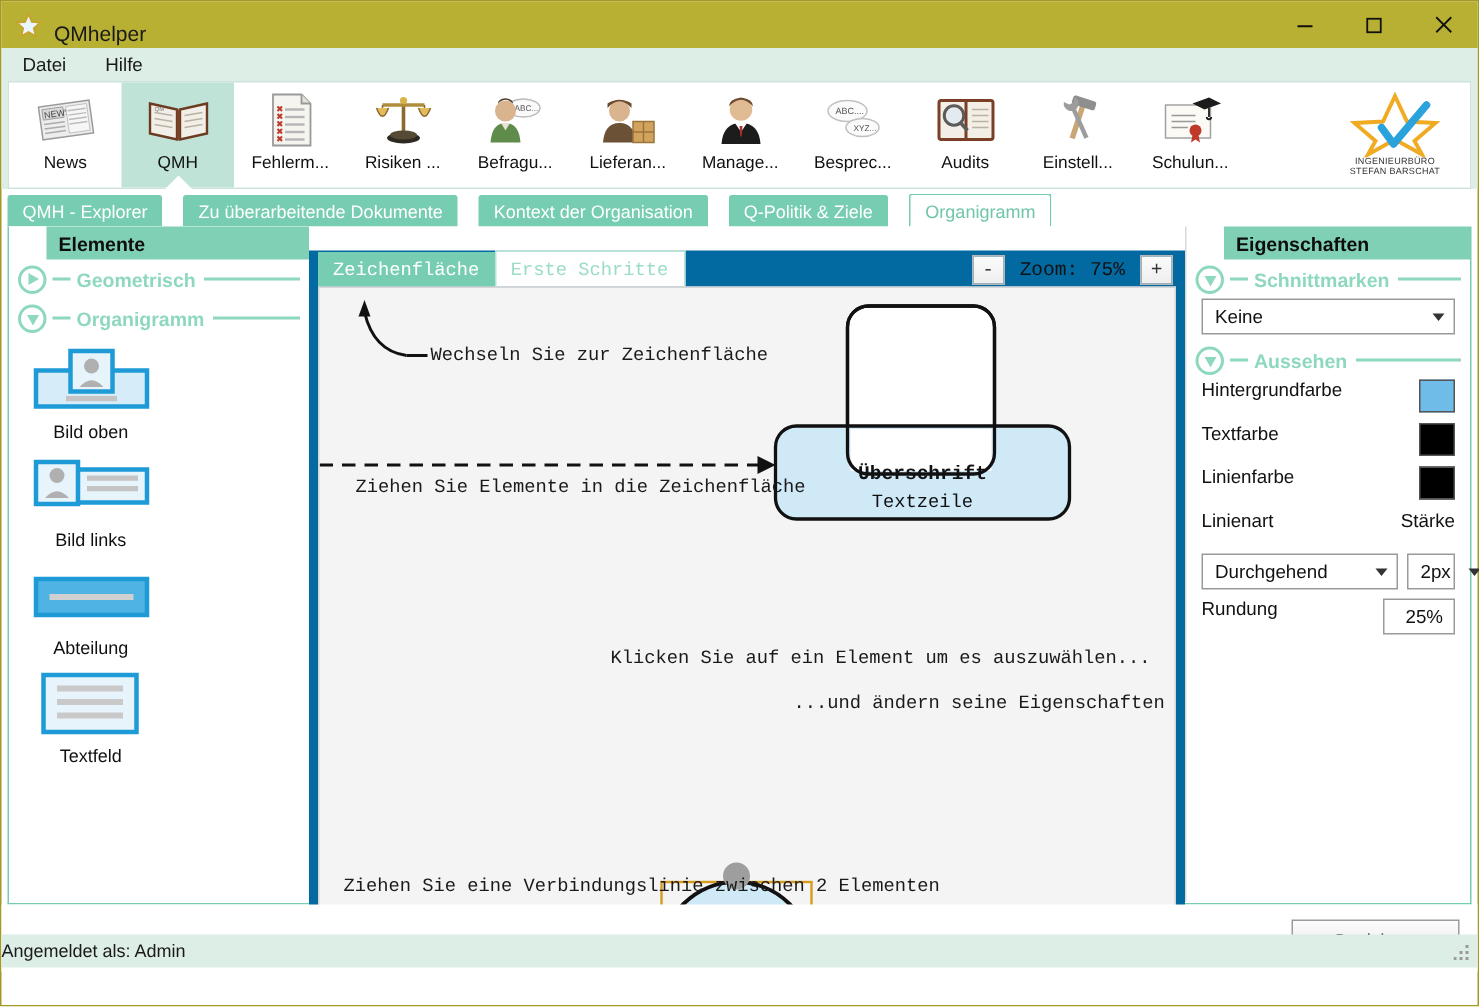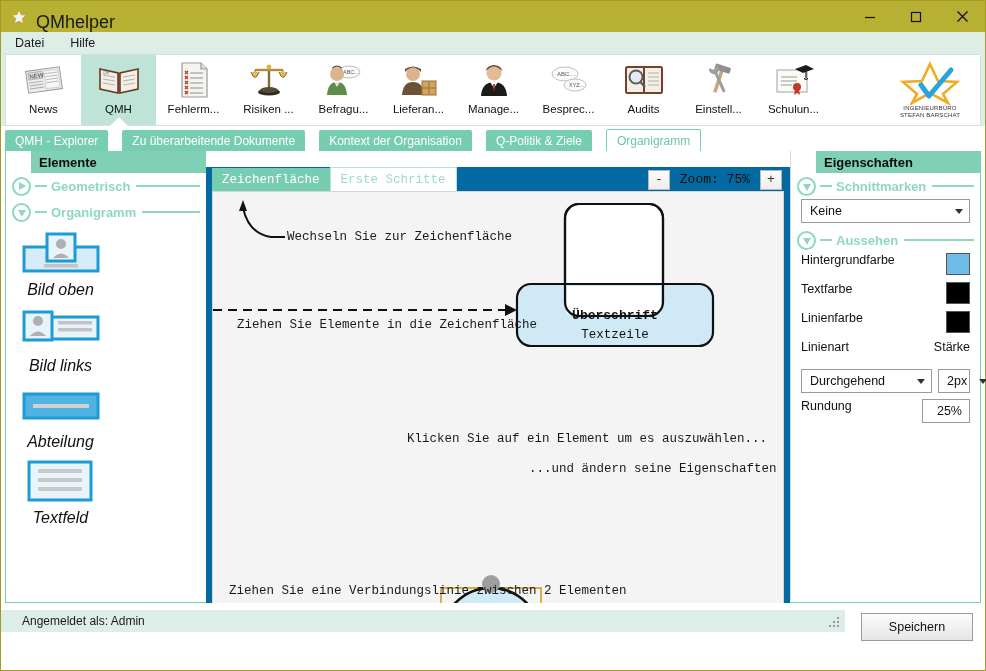--- a/index.html
+++ b/index.html
@@ -16,21 +16,21 @@
     background: #fff;
   }
 
   
   .titlebar {
     position: absolute; left: 0; top: 0; width: 984px; height: 31px;
     background: #b7b033;
     display: flex; align-items: center;
   }
   .title-star { margin-left: 9px; width: 18px; height: 18px; position: relative; }
-  .title-text { margin-left: 8px; font-size: 18px; color: #1a1a1a; margin-top: 11px; }
+  .title-text { margin-left: 8px; font-size: 14px; color: #1a1a1a; margin-top: 11px; }
   .win-btns { margin-left: auto; display: flex; height: 31px; }
   .win-btn {
     width: 46px; height: 31px; display: flex; align-items: center; justify-content: center;
     font-size: 13px; color: #111;
   }
 
   
   .menubar {
     position: absolute; left: 0; top: 31px; width: 984px; height: 22px;
     background: #ddeee6;
@@ -102,21 +102,21 @@
   }
   .tri-right { width:0;height:0;border-left:7px solid #8ed8bd;border-top:4.5px solid transparent;border-bottom:4.5px solid transparent;margin-left:2px;}
   .tri-down { width:0;height:0;border-top:7px solid #8ed8bd;border-left:4.5px solid transparent;border-right:4.5px solid transparent;margin-top:2px;}
   .sh-dash { width: 12px; height: 2px; background: #8ed8bd; margin: 0 4px; }
   .sh-text { font-size: 13px; font-weight: bold; color: #8ed8bd; white-space: nowrap; }
   .sh-rule { flex: 1; height: 2px; background: #8ed8bd; margin: 0 6px 0 6px; }
 
   .elem-grid { display: flex; flex-wrap: wrap; padding: 6px 4px 0 6px; }
   .elem-cell { width: 97px; display: flex; flex-direction: column; align-items: center; margin-bottom: 8px; }
   .elem-thumb { height: 46px; display: flex; align-items: center; justify-content: center; position: relative; }
-  .elem-name { font-size: 16px; color: #111; margin-top: 4px; font-style: italic; }
+  .elem-name { font-size: 12px; color: #111; margin-top: 4px; }
 
   
   .canvasarea { position: absolute; left: 200px; top: 16px; width: 584px; height: 450px; background: #0369a1; font-family: Liberation Mono, monospace; }
   .subtabs { height: 24px; display: flex; align-items: flex-end; padding-left: 6px; }
   .stab {
     height: 23px; padding: 0 10px; background: #77cdb1; color: #fff; font-size: 12.5px;
     display: flex; align-items: center;
   }
   .stab.active { background: #fff; color: #9bdcc4; border: 1px solid #b9e4d5; border-bottom: none; height: 24px; }
   .zoomctl { margin-left: auto; display: flex; align-items: center; gap: 10px; padding-right: 8px; height: 23px;}
@@ -149,22 +149,22 @@
   }
 
   
   .footer-area { position: absolute; left: 0; top: 602px; width: 984px; height: 45px; background: #fff; }
   .save-btn {
     position: absolute; right: 12px; top: 10px; width: 112px; height: 28px;
     border: 1px solid #9c9c9c; background: linear-gradient(#fcfcfc,#e6e6e6);
     font-size: 12.5px; color: #111; display: flex; align-items: center; justify-content: center;
   }
   .statusbar {
-    position: absolute; left: 0; top: 609px; width: 844px; height: 22px; background: #ddeee6;
-    display: flex; align-items: center; padding-left: 21px;
+    position: absolute; left: 0; top: 622px; width: 984px; height: 22px; background: #ddeee6;
+    display: flex; align-items: center; padding-left: 0;
   }
   .statusbar span { font-size: 12px; color: #1a1a1a; }
   .grip { position: absolute; right: 4px; bottom: 3px; width: 12px; height: 12px; }
 </style>
 </head>
 <body>
 
 <div id="app">
 
   <div class="titlebar" style="background: rgb(183, 176, 51);">

